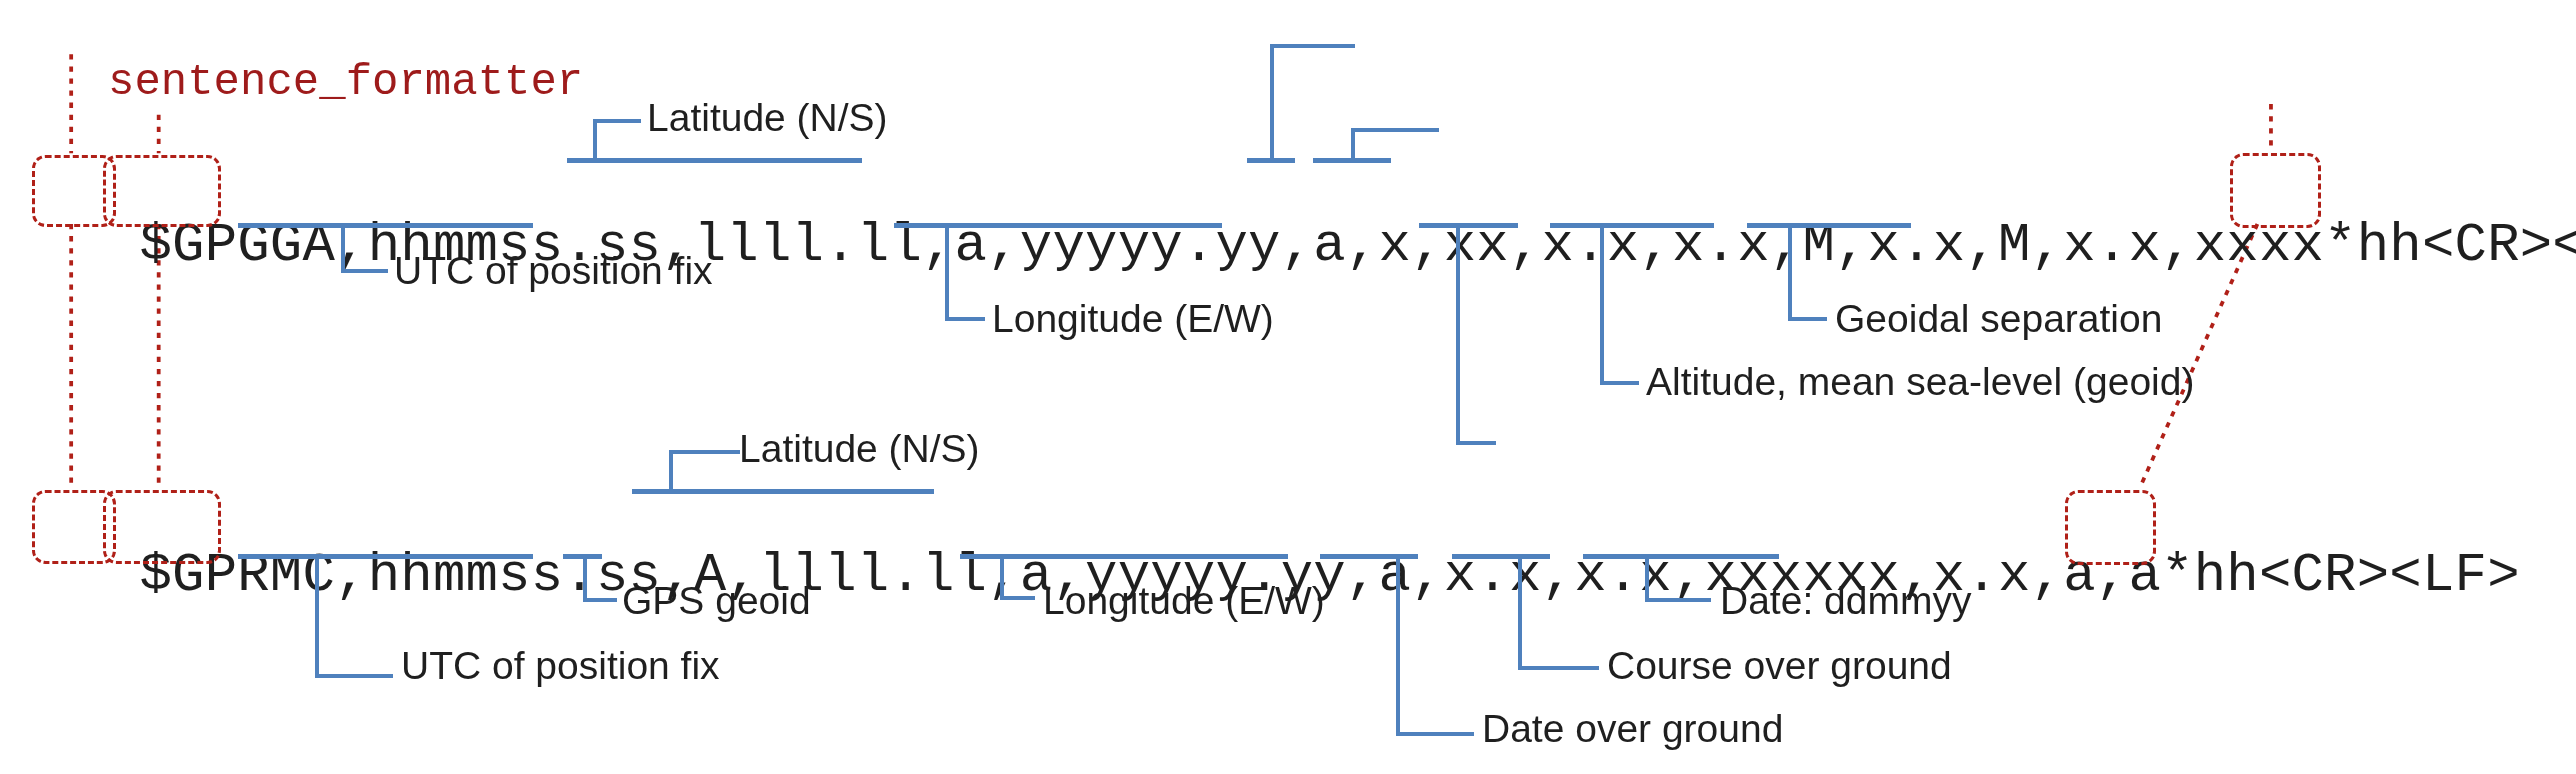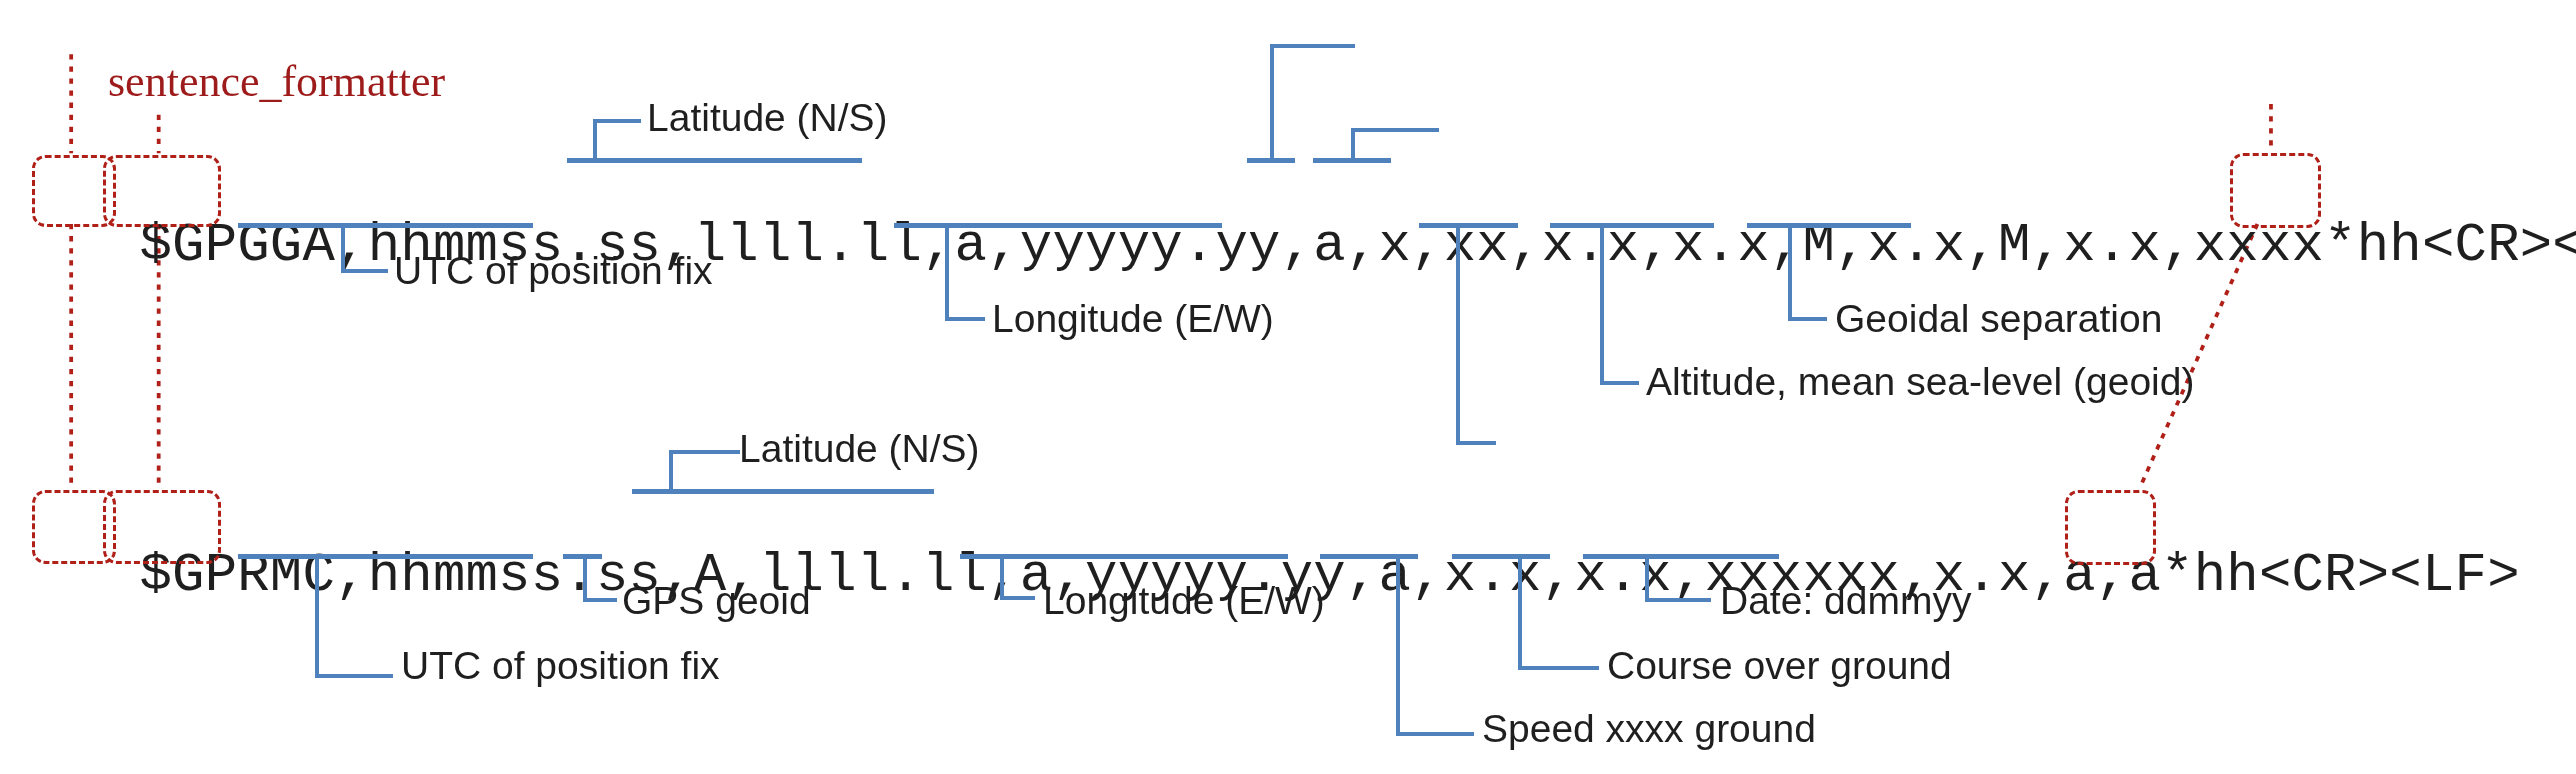--- a/index.html
+++ b/index.html
@@ -30,21 +30,21 @@
     <g stroke="#b02018" stroke-width="5" stroke-dasharray="7 9" fill="none">
       <line x1="94" y1="72" x2="94" y2="203"></line>
       <line x1="94" y1="297" x2="94" y2="647"></line>
       <line x1="210" y1="152" x2="210" y2="203"></line>
       <line x1="210" y1="297" x2="210" y2="647"></line>
       <line x1="3010" y1="138" x2="3010" y2="201"></line>
       <line x1="2992" y1="297" x2="2836" y2="647"></line>
     </g>
   </svg>
 
-  <div class="rlbl" style="left:108px;top:60px;font-family:Liberation Serif, serif;">sentence_formatter</div>
+  <div class="rlbl" style="left:108px;top:60px;">sentence_formatter</div>
 
   <div class="sentence" style="left:9px;top:165px;">
     <span class="seg">$</span><span class="seg">GP</span><span class="seg">GGA</span><span class="seg">,</span><span class="seg">hhmmss.ss</span><span class="seg">,</span><span class="seg">llll.ll,a</span><span class="seg">,</span><span class="seg">yyyyy.yy,a</span><span class="seg">,</span><span class="seg">x</span><span class="seg">,</span><span class="seg">xx</span><span class="seg">,</span><span class="seg">x.x</span><span class="seg">,</span><span class="seg">x.x,M</span><span class="seg">,</span><span class="seg">x.x,M</span><span class="seg">,</span><span class="seg">x.x,xxxx</span><span class="seg">*</span><span class="seg">hh</span><span class="seg">&lt;CR&gt;&lt;LF&gt;</span>
   </div>
 
   <div class="rbox" style="left:32px;top:155px;width:78px;height:66px;"></div>
   <div class="rbox" style="left:103px;top:155px;width:112px;height:66px;"></div>
   <div class="rbox" style="left:2230px;top:153px;width:85px;height:69px;"></div>
 
   <div class="bl" style="left:238px;top:223px;width:295px;"></div>
@@ -109,16 +109,16 @@
   <div class="blh" style="left:1518px;top:666px;width:81px;"></div>
   <div class="blv" style="left:1645px;top:558px;height:43px;"></div>
   <div class="blh" style="left:1645px;top:598px;width:66px;"></div>
 
   <div class="lbl" style="left:739px;top:429px;">Latitude (N/S)</div>
   <div class="lbl" style="left:622px;top:581px;">GPS geoid</div>
   <div class="lbl" style="left:401px;top:646px;">UTC of position fix</div>
   <div class="lbl" style="left:1043px;top:581px;">Longitude (E/W)</div>
   <div class="lbl" style="left:1720px;top:581px;">Date: ddmmyy</div>
   <div class="lbl" style="left:1607px;top:646px;">Course over ground</div>
-  <div class="lbl" style="left:1482px;top:709px;">Speed xxxx ground</div>
+  <div class="lbl" style="left:1482px;top:709px;">Date over ground</div>
 
 </div>
 
 
 </body></html>

